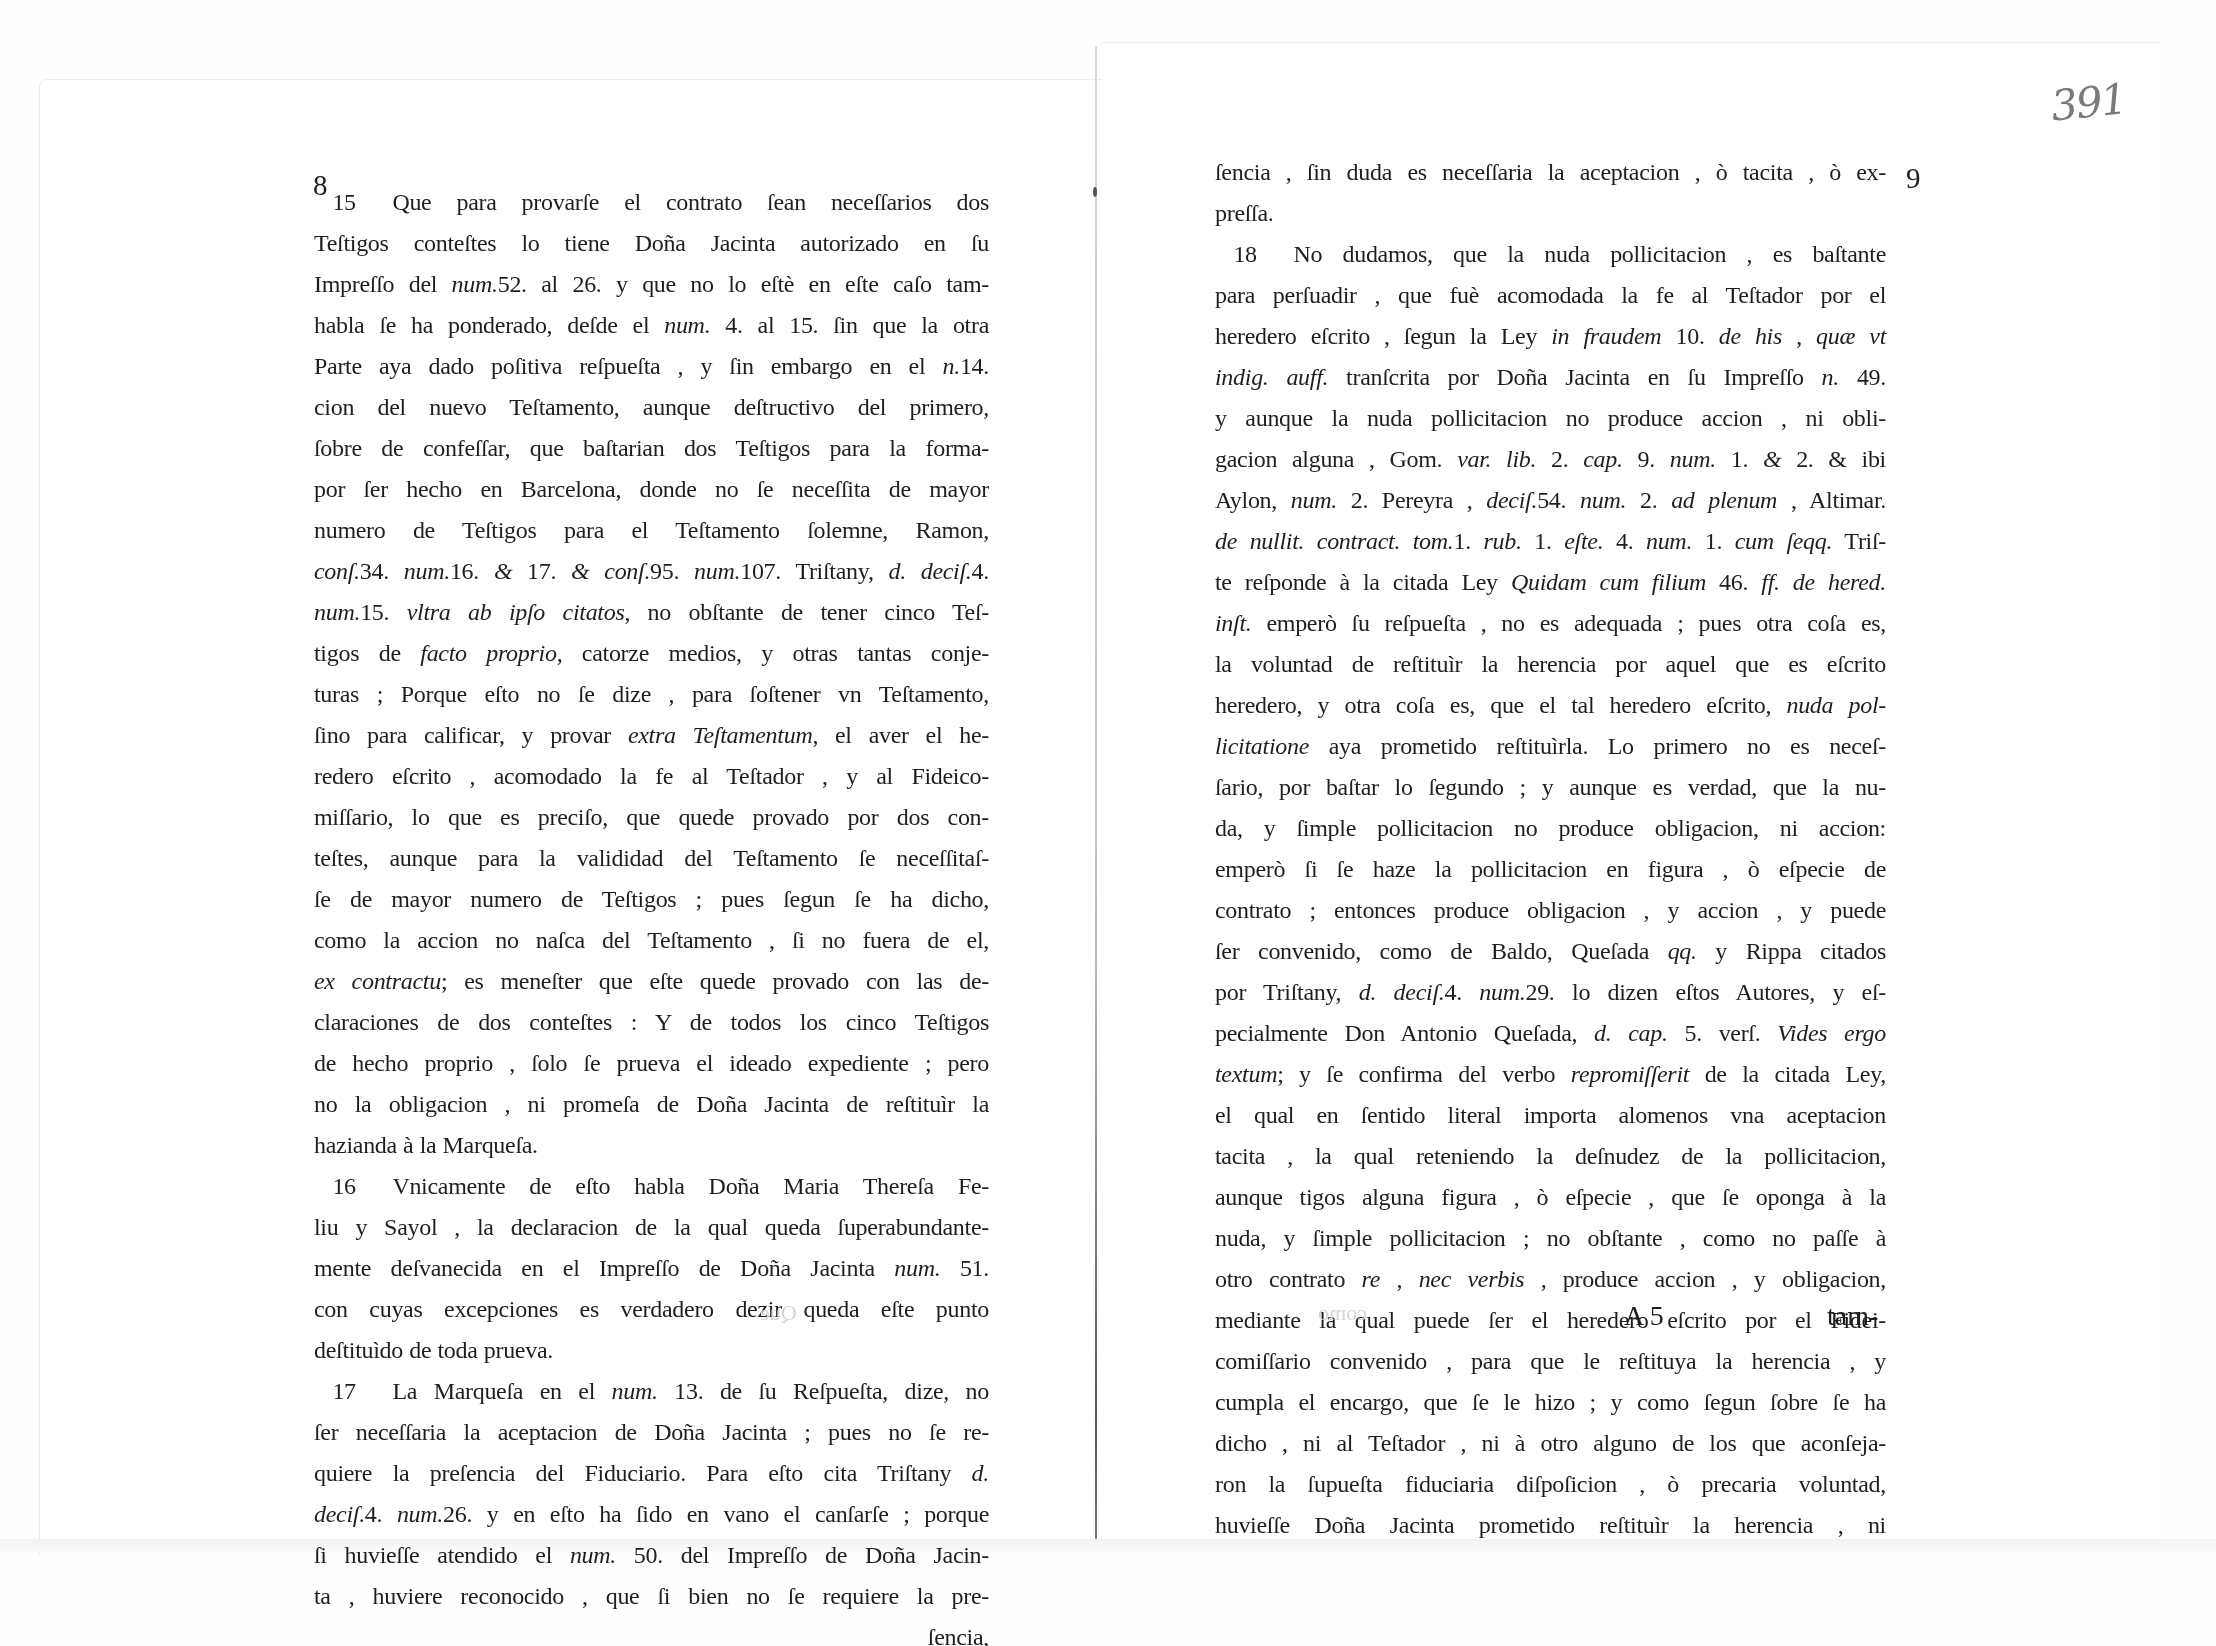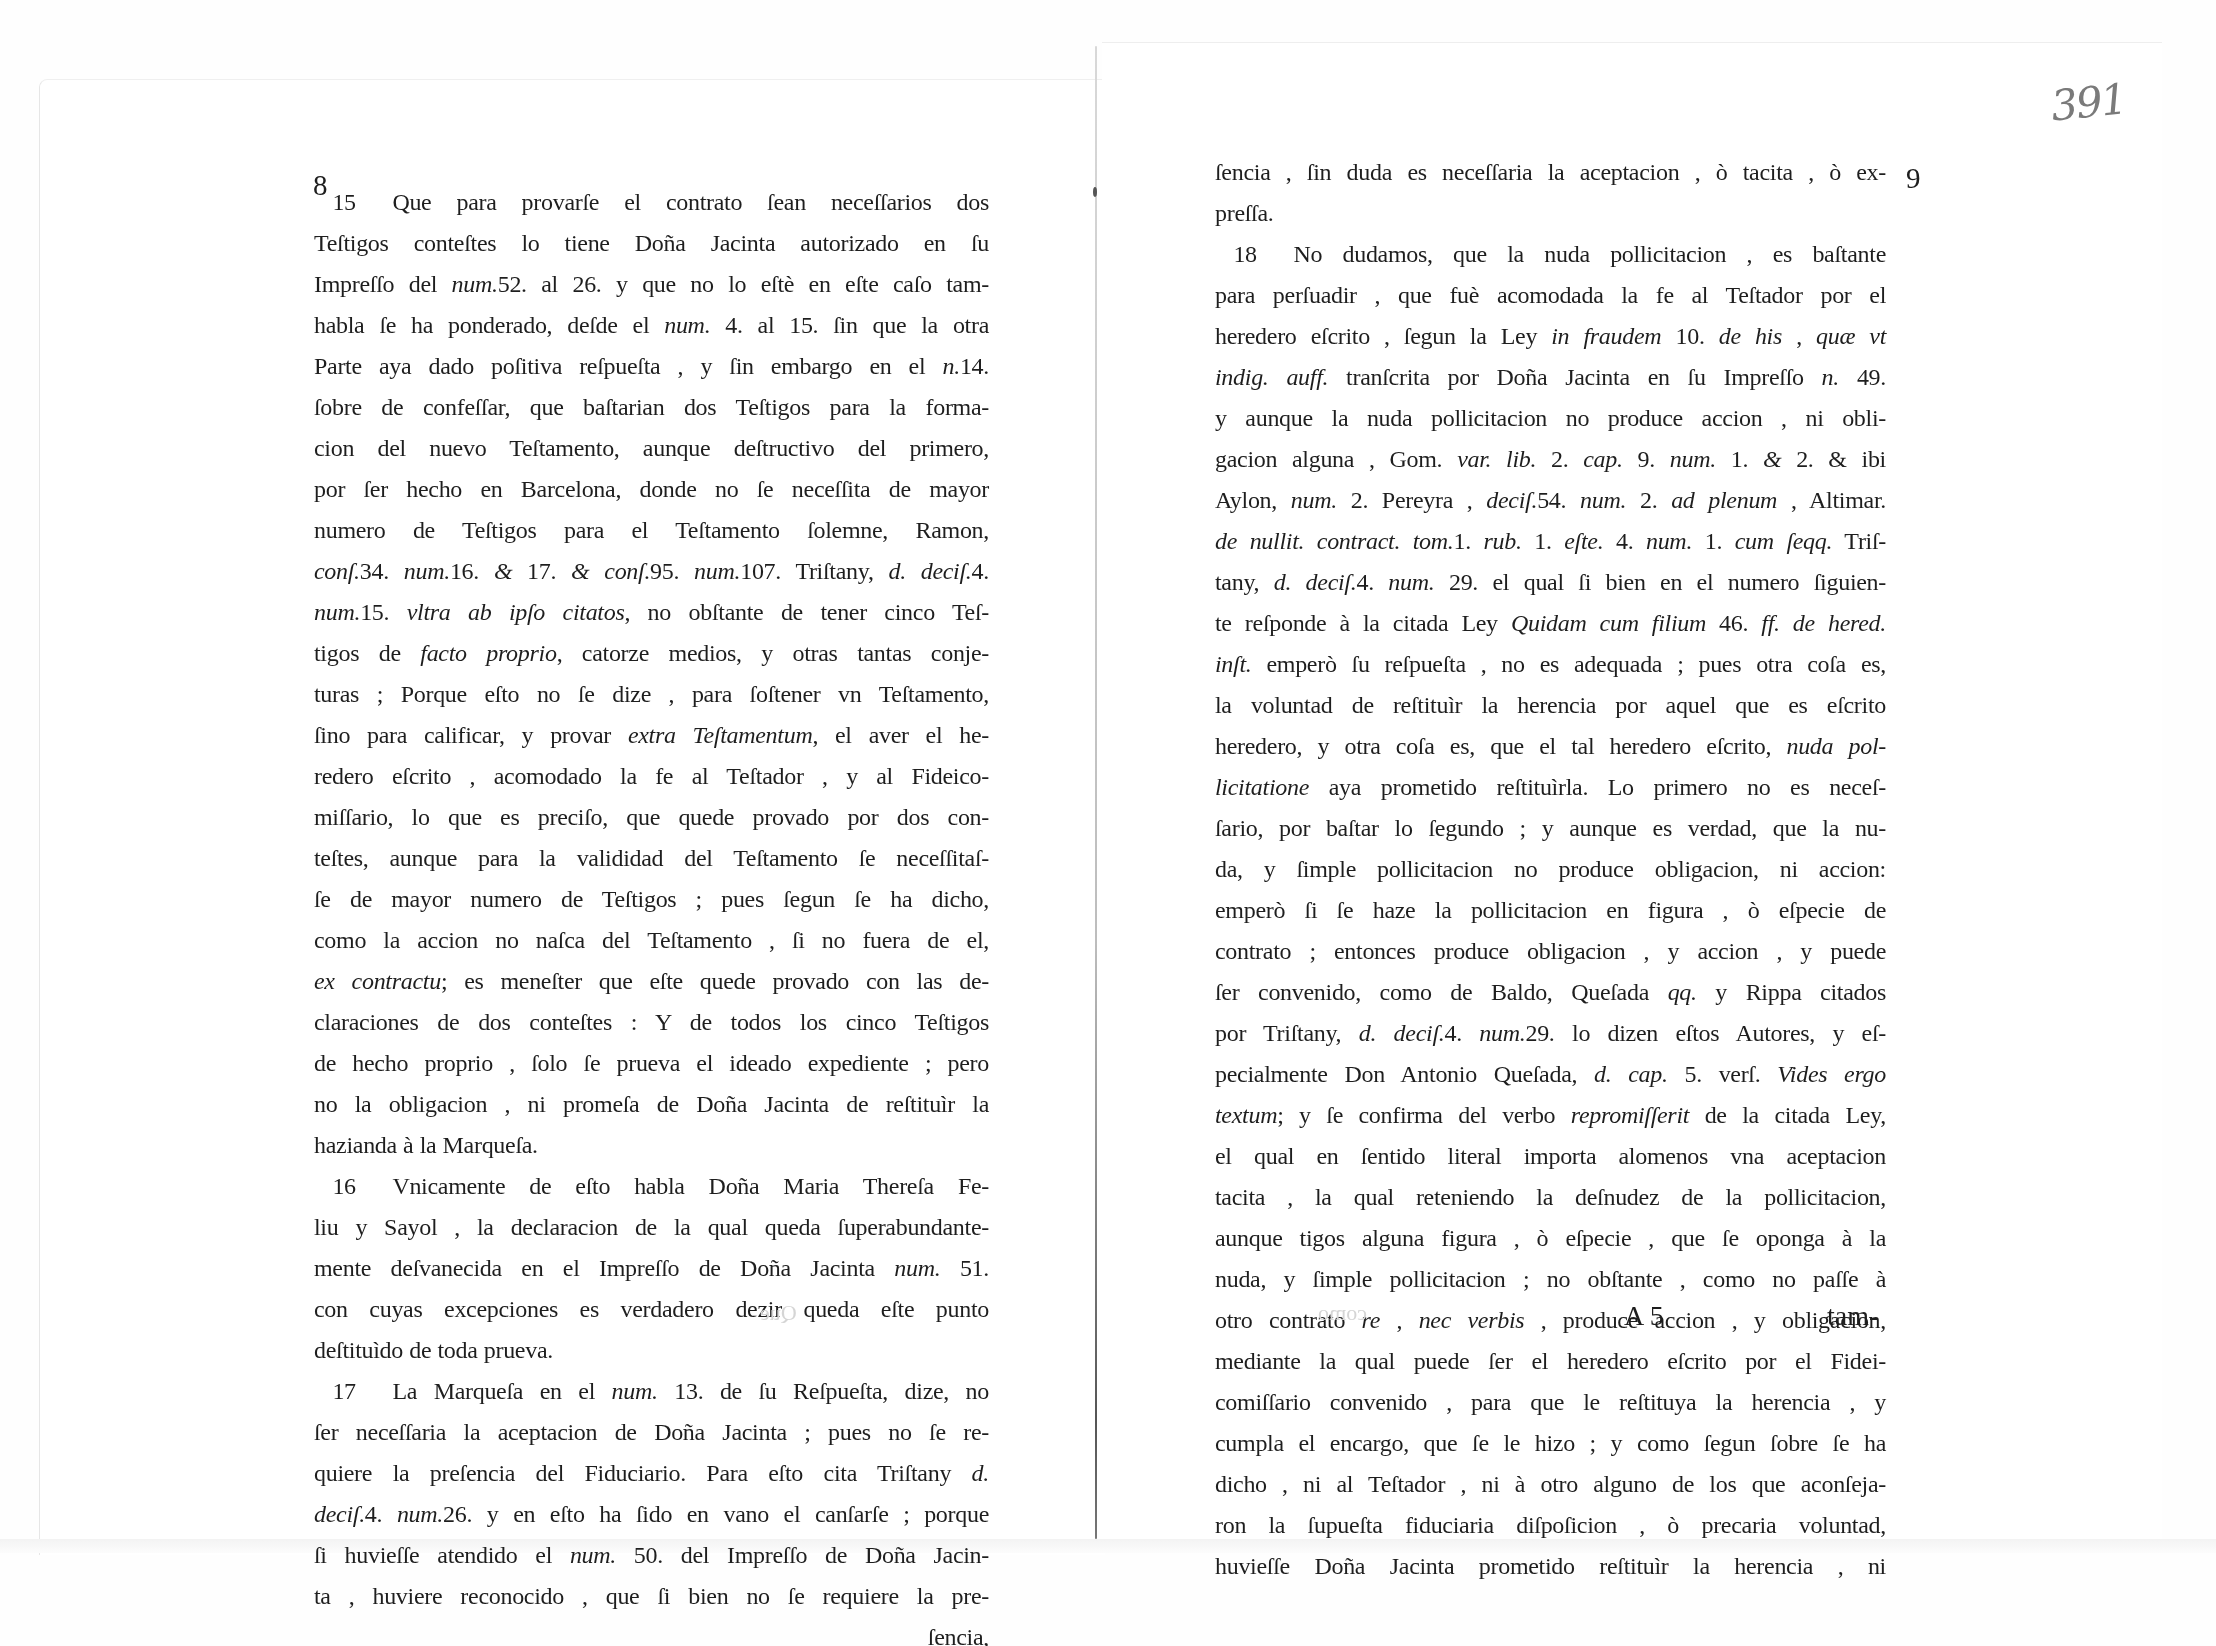--- a/index.html
+++ b/index.html
@@ -153,22 +153,22 @@
 
   <div class="folio folio-left">8</div>
   <div class="folio folio-right">9</div>
 
   <div class="text-block text-left" id="left-text">
       <span class="line"><span class="para-num">15</span><span>Que para provarſe el contrato ſean neceſſarios dos</span></span>
       <span class="line"><span>Teſtigos conteſtes lo tiene Doña Jacinta autorizado en ſu</span></span>
       <span class="line"><span>Impreſſo del </span><span class="seg-i">num.</span><span>52. al 26. y que no lo eſtè en eſte caſo tam-</span></span>
       <span class="line"><span>habla ſe ha ponderado, deſde el </span><span class="seg-i">num.</span><span> 4. al 15. ſin que la otra</span></span>
       <span class="line"><span>Parte aya dado poſitiva reſpueſta , y ſin embargo en el </span><span class="seg-i">n.</span><span>14.</span></span>
+      <span class="line"><span>cion del nuevo Teſtamento, aunque deſtructivo del primero,</span></span>
       <span class="line"><span>ſobre de confeſſar, que baſtarian dos Teſtigos para la forma-</span></span>
-      <span class="line"><span>cion del nuevo Teſtamento, aunque deſtructivo del primero,</span></span>
       <span class="line"><span>por ſer hecho en Barcelona, donde no ſe neceſſita de mayor</span></span>
       <span class="line"><span>numero de Teſtigos para el Teſtamento ſolemne, Ramon,</span></span>
       <span class="line"><span class="seg-i">conſ.</span><span>34. </span><span class="seg-i">num.</span><span>16. </span><span class="seg-i">&amp;</span><span> 17. </span><span class="seg-i">&amp;</span><span> </span><span class="seg-i">conſ.</span><span>95. </span><span class="seg-i">num.</span><span>107. Triſtany, </span><span class="seg-i">d. deciſ.</span><span>4.</span></span>
       <span class="line"><span class="seg-i">num.</span><span>15. </span><span class="seg-i">vltra ab ipſo citatos</span><span>, no obſtante de tener cinco Teſ-</span></span>
       <span class="line"><span>tigos de </span><span class="seg-i">facto proprio</span><span>, catorze medios, y otras tantas conje-</span></span>
       <span class="line"><span>turas ; Porque eſto no ſe dize , para ſoſtener vn Teſtamento,</span></span>
       <span class="line"><span>ſino para calificar, y provar </span><span class="seg-i">extra Teſtamentum</span><span>, el aver el he-</span></span>
       <span class="line"><span>redero eſcrito , acomodado la fe al Teſtador , y al Fideico-</span></span>
       <span class="line"><span>miſſario, lo que es preciſo, que quede provado por dos con-</span></span>
       <span class="line"><span>teſtes, aunque para la valididad del Teſtamento ſe neceſſitaſ-</span></span>
@@ -196,21 +196,20 @@
       <span class="line"><span>ſencia , ſin duda es neceſſaria la aceptacion , ò tacita , ò ex-</span></span>
       <span class="line last"><span>preſſa.</span></span>
       <span class="line"><span class="para-num">18</span><span>No dudamos, que la nuda pollicitacion , es baſtante</span></span>
       <span class="line"><span>para perſuadir , que fuè acomodada la fe al Teſtador por el</span></span>
       <span class="line"><span>heredero eſcrito , ſegun la Ley </span><span class="seg-i">in fraudem</span><span> 10. </span><span class="seg-i">de his</span><span> , </span><span class="seg-i">quæ vt</span></span>
       <span class="line"><span class="seg-i">indig. auff.</span><span> tranſcrita por Doña Jacinta en ſu Impreſſo </span><span class="seg-i">n.</span><span> 49.</span></span>
       <span class="line"><span>y aunque la nuda pollicitacion no produce accion , ni obli-</span></span>
       <span class="line"><span>gacion alguna , Gom. </span><span class="seg-i">var. lib.</span><span> 2. </span><span class="seg-i">cap.</span><span> 9. </span><span class="seg-i">num.</span><span> 1. </span><span class="seg-i">&amp;</span><span> 2. &amp; ibi</span></span>
       <span class="line"><span>Aylon, </span><span class="seg-i">num.</span><span> 2. Pereyra , </span><span class="seg-i">deciſ.</span><span>54. </span><span class="seg-i">num.</span><span> 2. </span><span class="seg-i">ad plenum</span><span> , Altimar.</span></span>
       <span class="line"><span class="seg-i">de nullit. contract. tom.</span><span>1. </span><span class="seg-i">rub.</span><span> 1. </span><span class="seg-i">eſte.</span><span> 4. </span><span class="seg-i">num.</span><span> 1. </span><span class="seg-i">cum ſeqq.</span><span> Triſ-</span></span>
-      <span class="line"><span>tany, </span><span class="seg-i">d. deciſ.</span><span>4. </span><span class="seg-i">num.</span><span> 29. el qual ſi bien en el numero ſiguien-</span></span>
       <span class="line"><span>te reſponde à la citada Ley </span><span class="seg-i">Quidam cum filium</span><span> 46. </span><span class="seg-i">ff. de hered.</span></span>
       <span class="line"><span class="seg-i">inſt.</span><span> emperò ſu reſpueſta , no es adequada ; pues otra coſa es,</span></span>
       <span class="line"><span>la voluntad de reſtituìr la herencia por aquel que es eſcrito</span></span>
       <span class="line"><span>heredero, y otra coſa es, que el tal heredero eſcrito, </span><span class="seg-i">nuda pol-</span></span>
       <span class="line"><span class="seg-i">licitatione</span><span> aya prometido reſtituìrla. Lo primero no es neceſ-</span></span>
       <span class="line"><span>ſario, por baſtar lo ſegundo ; y aunque es verdad, que la nu-</span></span>
       <span class="line"><span>da, y ſimple pollicitacion no produce obligacion, ni accion:</span></span>
       <span class="line"><span>emperò ſi ſe haze la pollicitacion en figura , ò eſpecie de</span></span>
       <span class="line"><span>contrato ; entonces produce obligacion , y accion , y puede</span></span>
       <span class="line"><span>ſer convenido, como de Baldo, Queſada </span><span class="seg-i">qq.</span><span> y Rippa citados</span></span>

